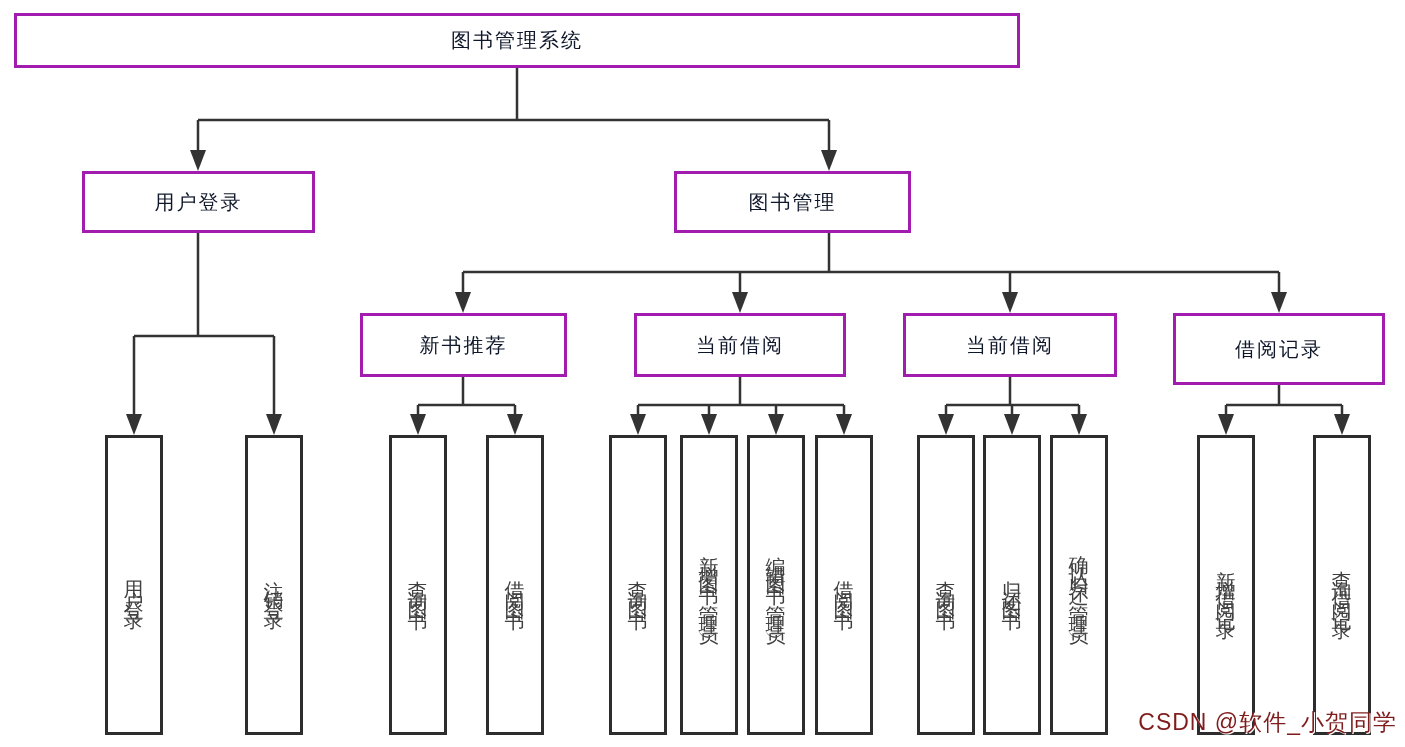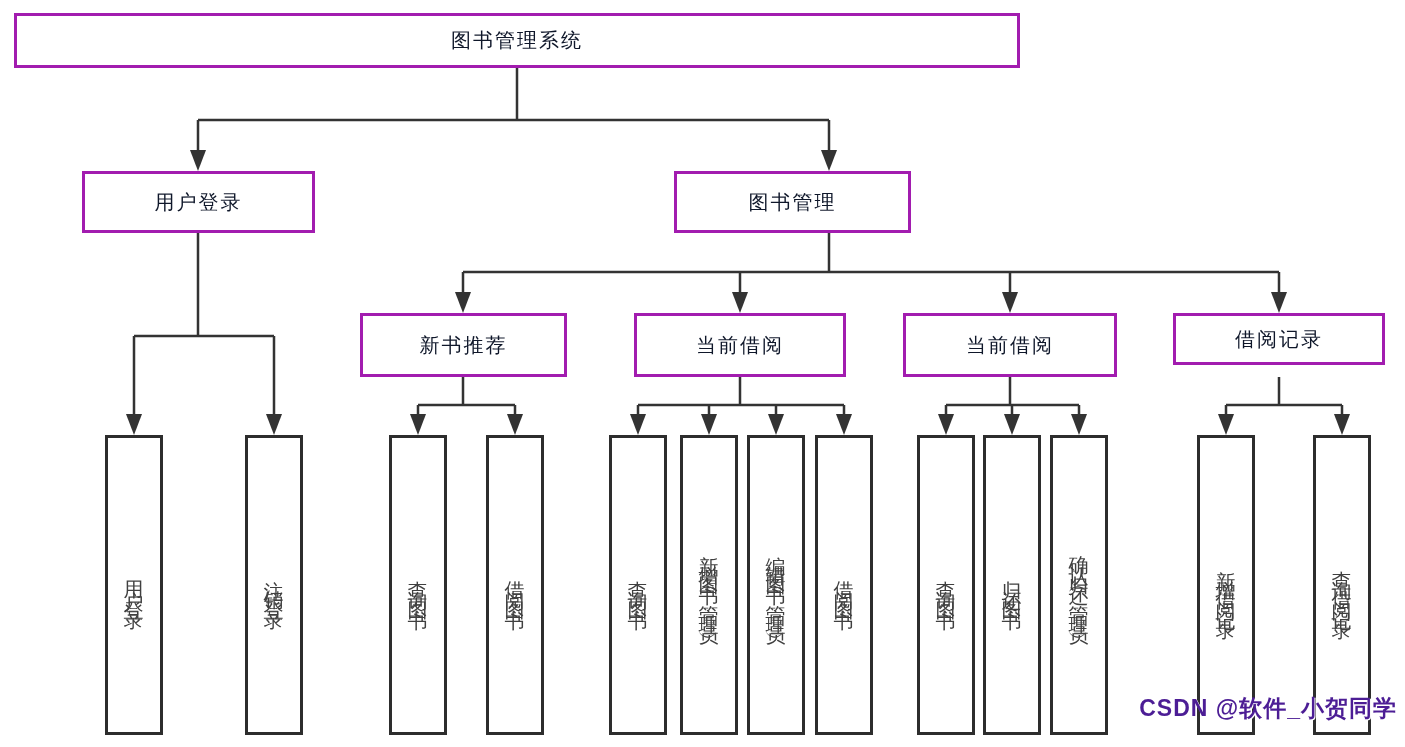--- a/index.html
+++ b/index.html
@@ -51,45 +51,44 @@
     color: #404040;
     white-space: nowrap;
   }
   
   #box-root            { left: 14px;   top: 13px;  width: 1006px; height: 55px; }
   #box-user-login      { left: 82px;   top: 171px; width: 233px;  height: 62px; }
   #box-book-mgmt       { left: 674px;  top: 171px; width: 237px;  height: 62px; }
   #box-new-book        { left: 360px;  top: 313px; width: 207px;  height: 64px; text-align: center; }
   #box-book-borrow     { left: 634px;  top: 313px; width: 212px;  height: 64px; }
   #box-current-borrow  { left: 903px;  top: 313px; width: 214px;  height: 64px; }
-  #box-borrow-record   { left: 1173px; top: 313px; width: 212px;  height: 52px; }
+  #box-borrow-record   { left: 1173px; top: 313px; width: 212px;  height: 72px; }
   
   #leaf-ul-login   { left: 105px; }
   #leaf-ul-logout  { left: 245px; }
   #leaf-nb-query   { left: 389px; }
   #leaf-nb-borrow  { left: 486px; }
   #leaf-bb-query   { left: 609px; }
   #leaf-bb-add     { left: 680px; }
   #leaf-bb-edit    { left: 747px; }
   #leaf-bb-borrow  { left: 815px; }
   #leaf-cb-query   { left: 917px; }
   #leaf-cb-return  { left: 983px; }
   #leaf-cb-confirm { left: 1050px; }
   #leaf-br-add     { left: 1197px; }
   #leaf-br-query   { left: 1313px; }
   #watermark {
     position: absolute;
     right: 8px;
-    bottom: 23px;
+    bottom: 9px;
     font-size: 23px;
-    color: #4c1d95;
+    color: #7f1d1d;
     letter-spacing: 1px;
     text-shadow: 1px 1px 0 #ffffff;
     white-space: nowrap;
-    font-weight: bold;
   }
 </style>
 </head>
 <body>
 
 <div id="canvas">
 
   <svg id="connector-svg" viewBox="0 0 1405 747" xmlns="http://www.w3.org/2000/svg">
     <g stroke="#333333" stroke-width="2.5" fill="none">
 

